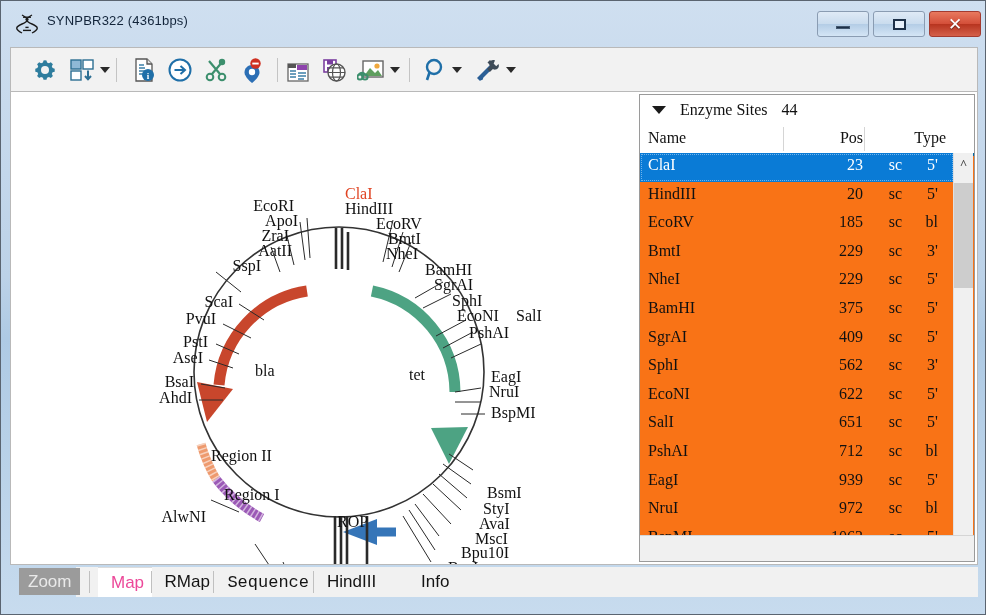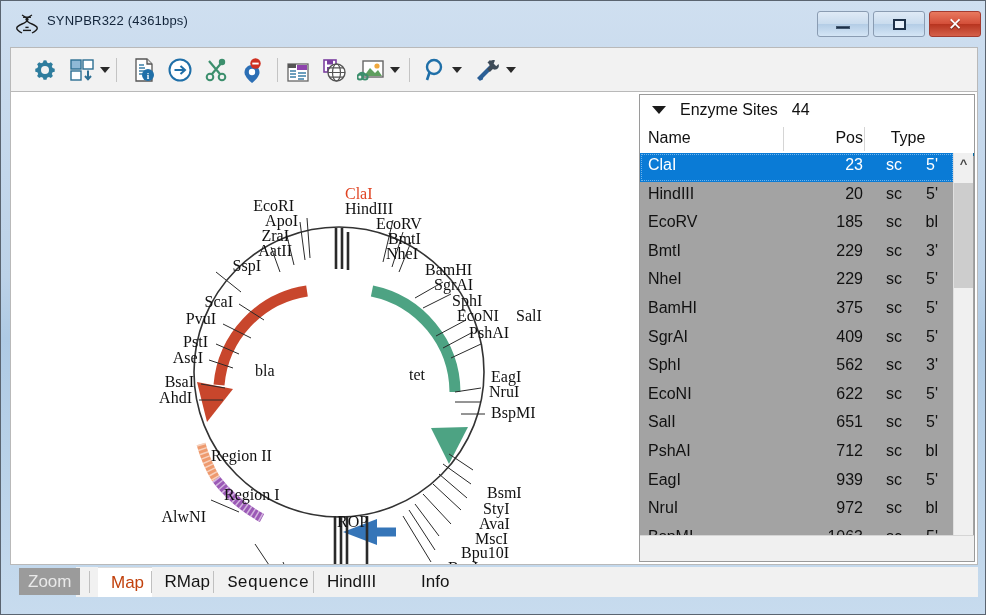--- a/index.html
+++ b/index.html
@@ -67,41 +67,41 @@
     background:#ffffff;border:1px solid #b9b9b9;box-sizing:border-box;
   }
   #map-pane{
     position:absolute;left:0;top:0;width:581px;height:472px;overflow:hidden;background:#fff;
   }
   #map-svg{position:absolute;left:0;top:0;}
 
   
   #enzyme-panel{
     position:absolute;left:628px;top:2px;width:336px;height:468px;
-    background:#a3a3a3;border:1px solid #9a9a9a;box-sizing:border-box;
+    background:#f97316;border:1px solid #9a9a9a;box-sizing:border-box;font-family:Liberation Serif, serif;
   }
   #enz-header{
     position:absolute;left:0;top:0;right:0;height:30px;
     border-bottom:1px solid #c8c8c8;background:#fff;
     display:flex;align-items:center;
   }
   #enz-arrow{
     width:0;height:0;border-left:7px solid transparent;border-right:7px solid transparent;
     border-top:8px solid #1b1b1b;margin-left:12px;
   }
   #enz-title{margin-left:14px;font-size:16px;color:#111;}
   #enz-count{margin-left:14px;font-size:16px;color:#111;}
   #col-head{
     position:absolute;left:0;top:30px;right:0;height:28px;
     border-bottom:3px solid #0369a1;background:#fff;
   }
   .ch{position:absolute;top:4px;font-size:16px;color:#111;}
   #ch-name{left:8px;}
   #ch-pos{left:150px;width:73px;text-align:right;}
-  #ch-type{left:230px;width:76px;text-align:center;}
+  #ch-type{left:230px;width:76px;text-align:right;}
   .vsep{position:absolute;top:2px;height:24px;width:1px;background:#d5d5d5;}
 
   #rows{
     position:absolute;left:0;top:58px;width:314px;bottom:26px;overflow:hidden;
   }
   .row{position:relative;height:28.6px;}
   .row.sel{background:#0a7bd6;outline:1px dotted #6fb4ec;outline-offset:-2px;}
   .row.sel .cell{color:#fff;}
   .cell{position:absolute;top:3px;font-size:16px;color:#111;white-space:nowrap;}
   .c-name{left:8px;}
@@ -130,21 +130,21 @@
     position:absolute;left:9px;top:3px;height:27px;padding:0 9px;
     background:#9b9b9b;color:#e9e9e9;font-size:17px;
     display:flex;align-items:center;cursor:default;
   }
   .tabsep{position:absolute;top:6px;width:1px;height:22px;background:#c0c0c0;}
   .tab{
     position:absolute;top:2px;height:30px;padding:0 13px;
     display:flex;align-items:center;font-size:17px;color:#141414;
     background:#f1f1f1;cursor:default;box-sizing:border-box;
   }
-  .tab.active{background:#fff;color:#c2410c;border-top:1px solid #dcdcdc;text-align:right;}
+  .tab.active{background:#fff;color:#ec4899;border-top:1px solid #dcdcdc;text-align:right;}
   #tab-strip-bg{
     position:absolute;left:66px;top:2px;right:0;height:30px;background:#f1f1f1;
   }
 </style>
 </head>
 <body>
 
 <div id="window">
 
   <div id="titlebar">

